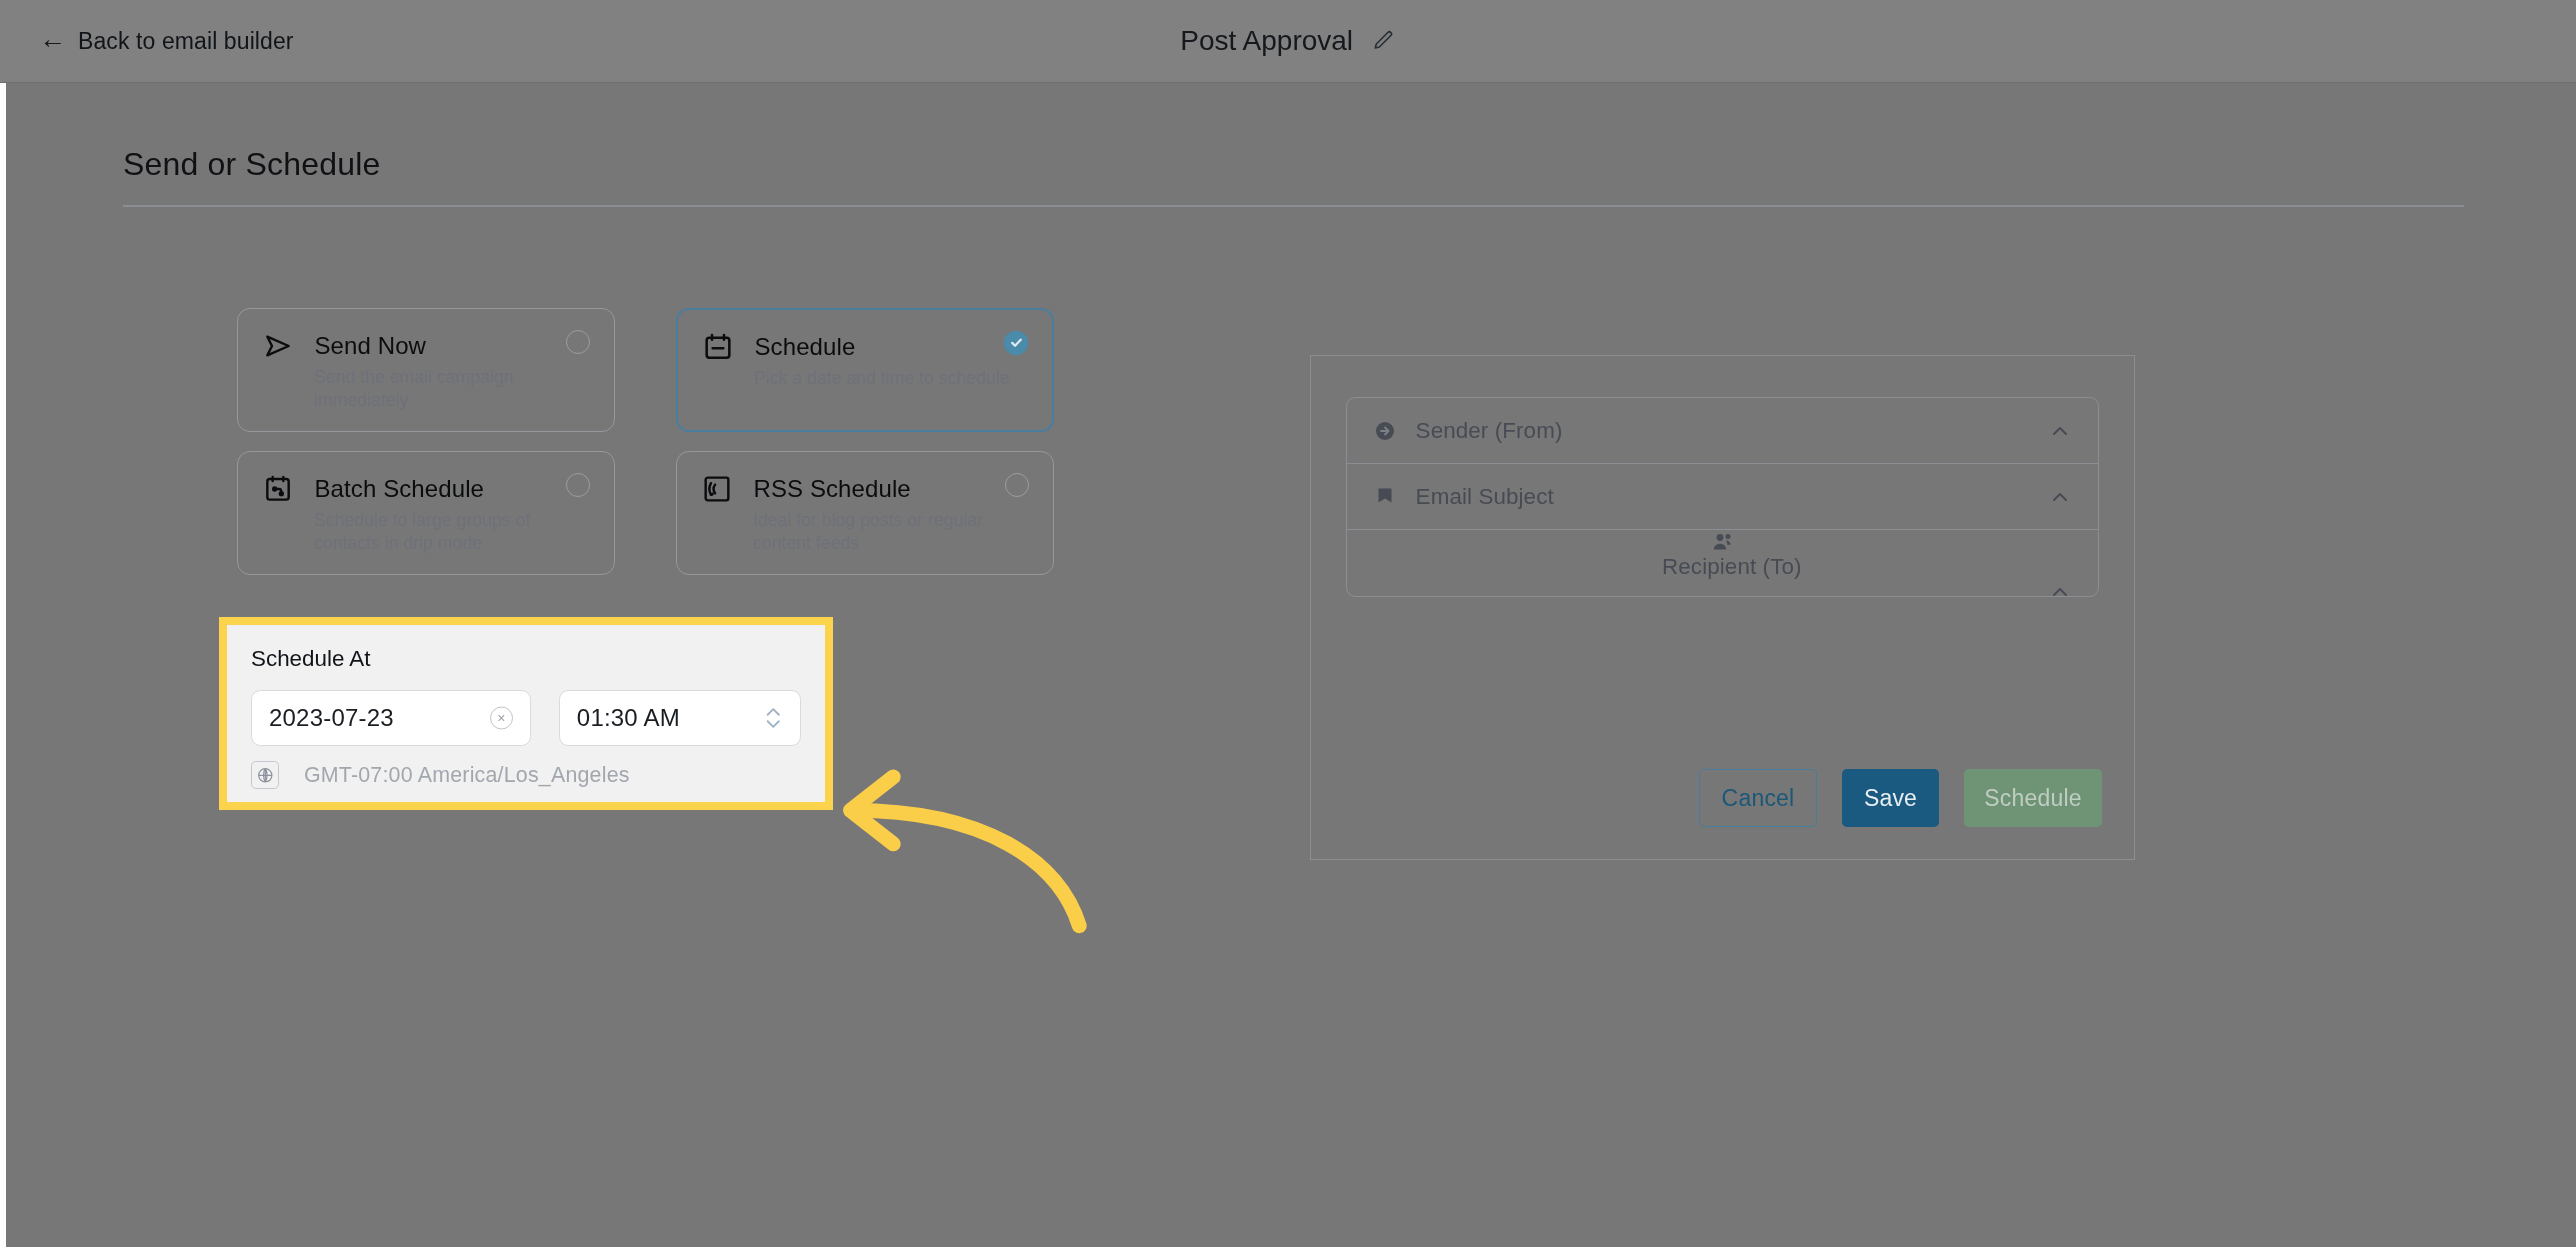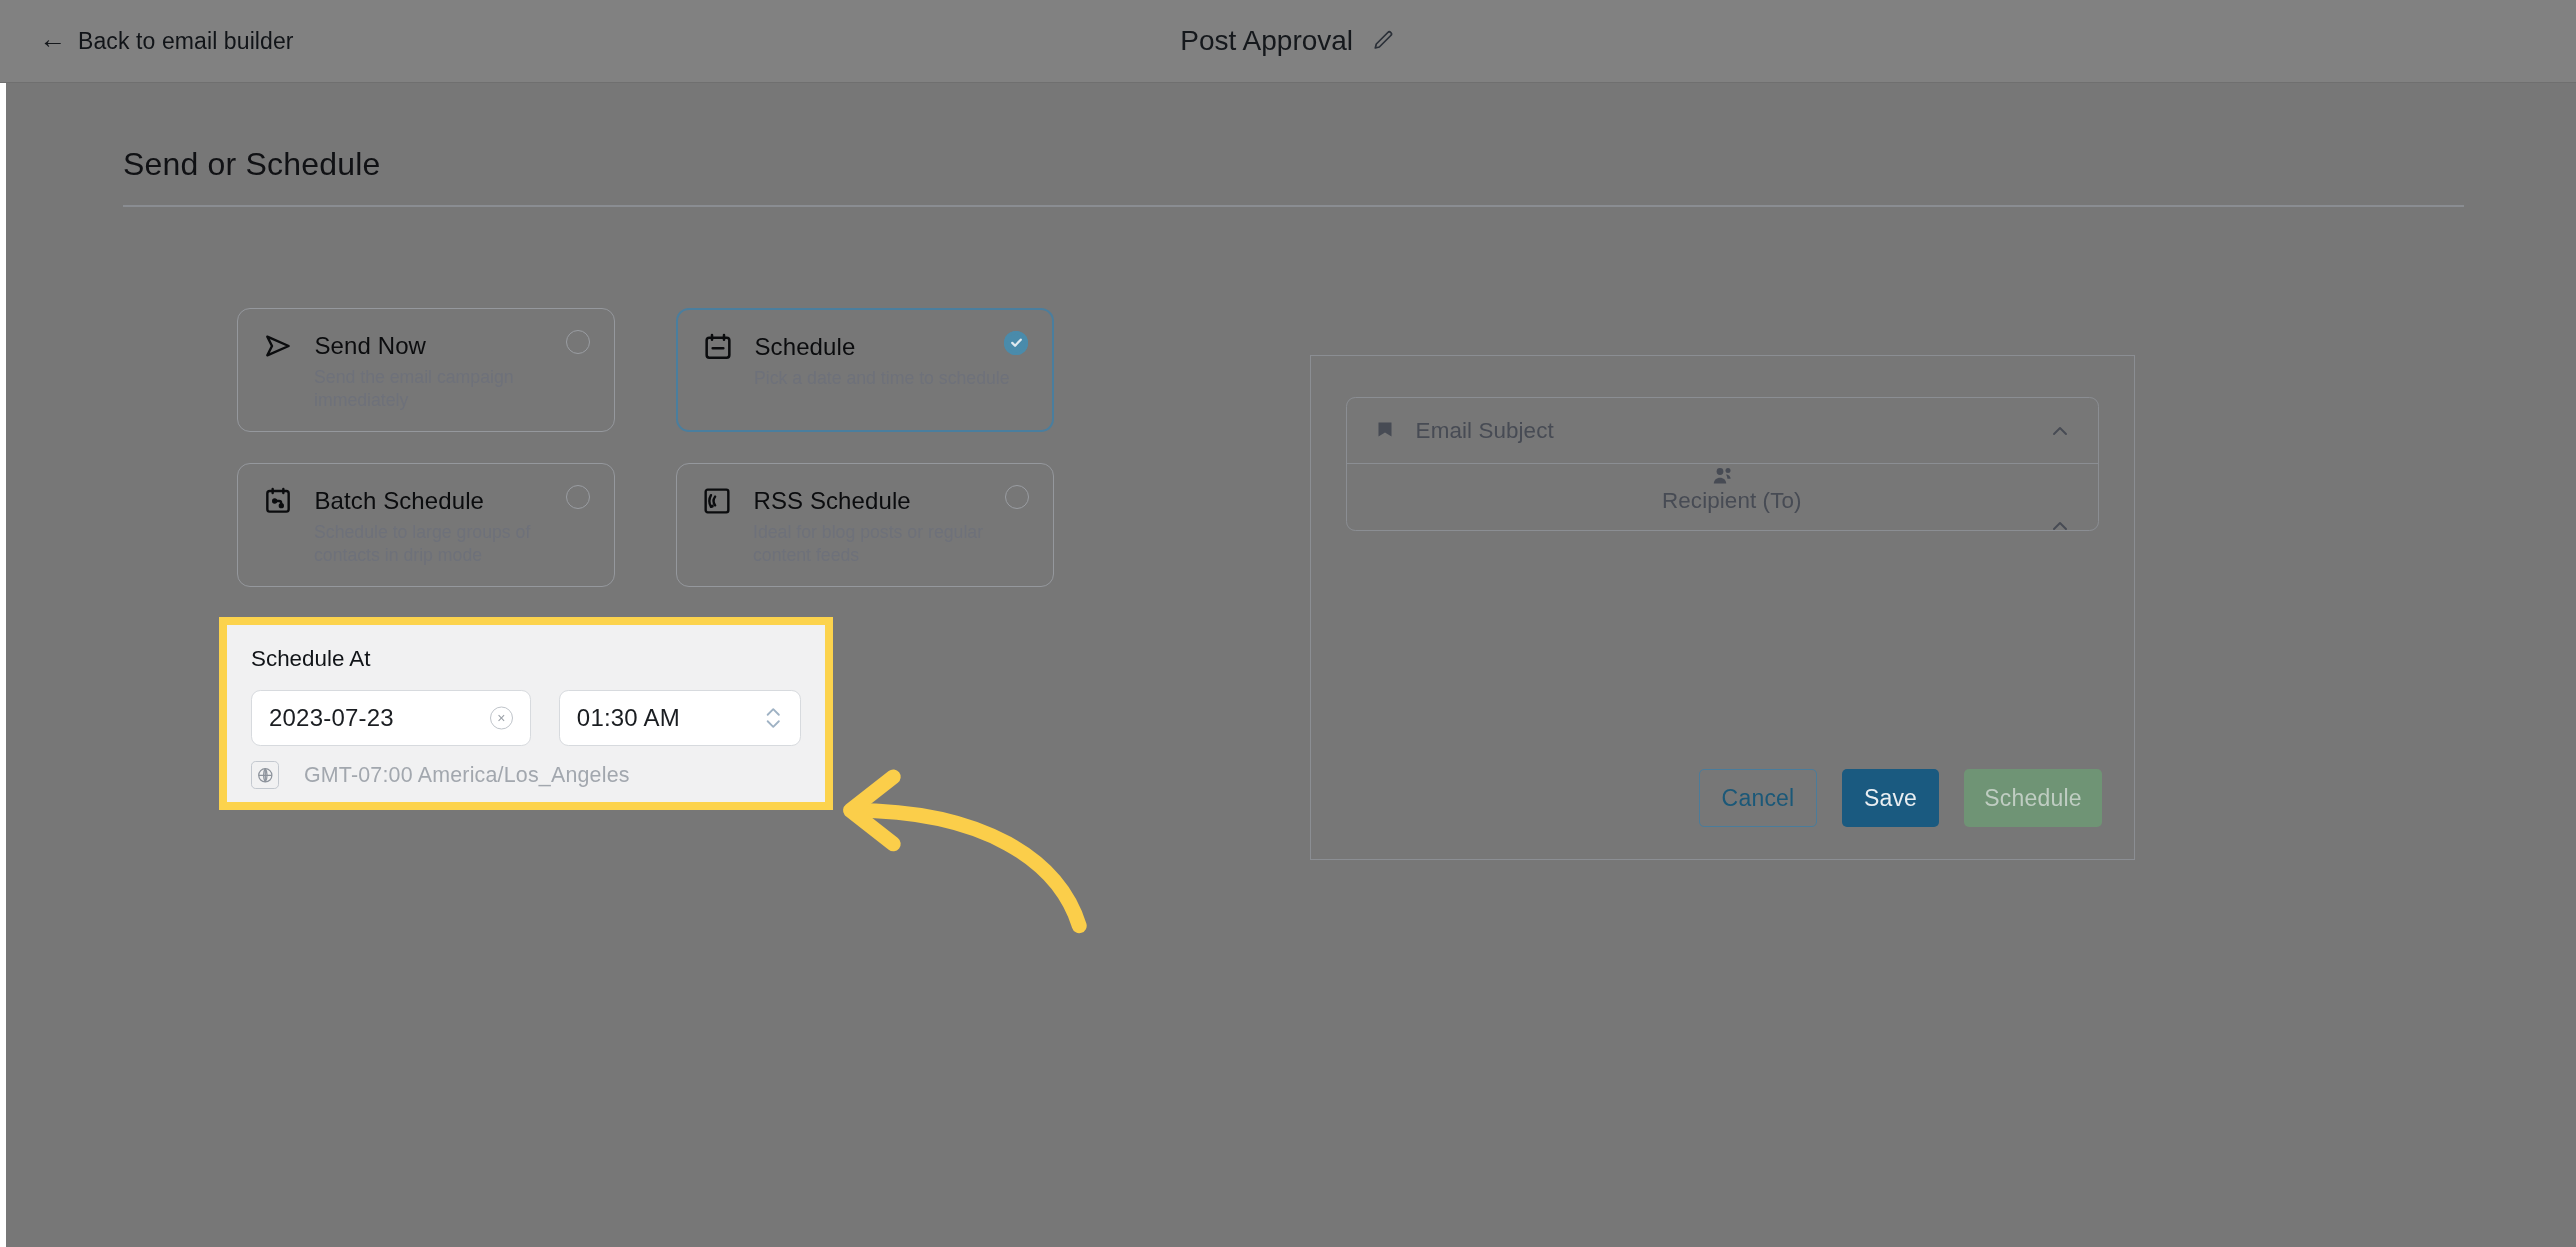--- a/index.html
+++ b/index.html
@@ -80,21 +80,21 @@
     width: 2341px; height: 1.9px;
     background: #8a8d92;
   }
 
   
   #options-grid {
     position: absolute;
     left: 231px; top: 225px;
     width: 817px;
   }
-  .card-row { display: flex; gap: 61px; margin-bottom: 31px; }
+  .card-row { display: flex; gap: 61px; margin-bottom: 19px; }
 
   .opt-card {
     position: relative;
     width: 384px;
     height: 124px;
     border: 1.9px solid #95989d;
     border-radius: 13px;
     background: transparent;
     padding: 20.5px 24px 0 24px;
     cursor: pointer;
@@ -428,20 +428,34 @@
       <svg viewBox="0 0 280 200" width="261" height="186" fill="none">
         <path d="M272 190 C 250 120, 170 66, 28 66" stroke="#fbce4a" stroke-width="16" stroke-linecap="round"></path>
         <path d="M72 30 L 26 66 L 72 102" stroke="#fbce4a" stroke-width="16" stroke-linecap="round" stroke-linejoin="round"></path>
       </svg>
     </div>
 
     <div id="right-panel">
 
       <div id="accordion">
 
+        <div class="acc-item">
+          <span class="acc-icon">
+            <svg viewBox="0 0 24 24" fill="none" stroke="#474b54" stroke-width="1.8" stroke-linecap="round" stroke-linejoin="round">
+              <circle cx="12" cy="12" r="9" fill="#474b54" stroke="none"></circle>
+              <path d="M8 12h7M12 8.5l3.5 3.5L12 15.5" stroke="#7d8086"></path>
+            </svg>
+          </span>
+          <span class="acc-label">Sender (From)</span>
+          <span class="acc-chevron">
+            <svg viewBox="0 0 24 24" fill="none" stroke="#474b54" stroke-width="1.9" stroke-linecap="round" stroke-linejoin="round">
+              <path d="M6 15l6-6 6 6"></path>
+            </svg>
+          </span>
+        </div>
 
         <div class="acc-item">
           <span class="acc-icon">
             <svg viewBox="0 0 24 24" fill="#474b54" stroke="none">
               <path d="M5.5 3.5h13v14l-6.5-4-6.5 4z"></path>
             </svg>
           </span>
           <span class="acc-label">Email Subject</span>
           <span class="acc-chevron">
             <svg viewBox="0 0 24 24" fill="none" stroke="#474b54" stroke-width="1.9" stroke-linecap="round" stroke-linejoin="round">

